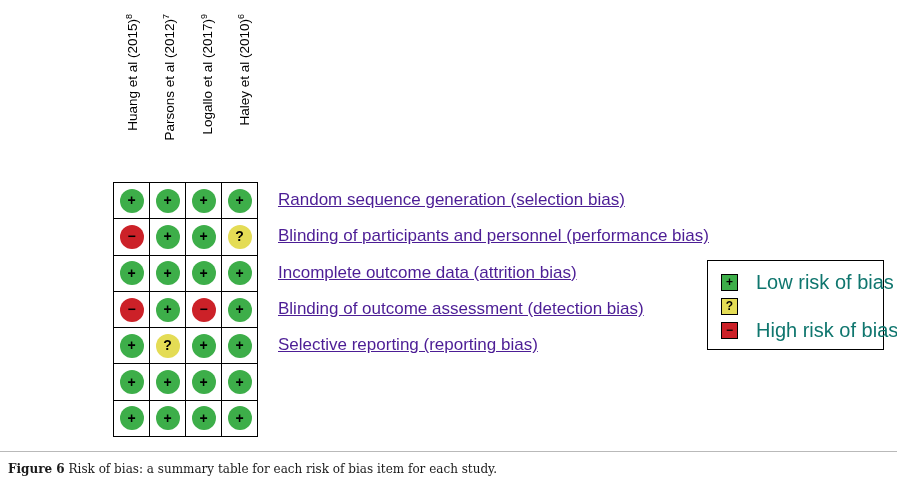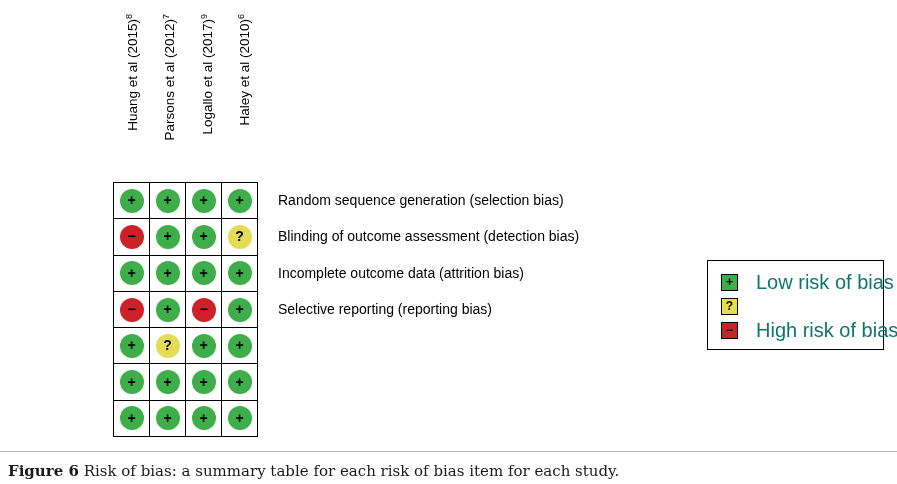--- a/index.html
+++ b/index.html
@@ -113,23 +113,24 @@
   
   .row-labels {
     position: absolute;
     left: 278px;
     top: 182px;
   }
   .row-label {
     height: 36.3px;
     display: flex;
     align-items: center;
-    font-size: 14px;
+    font-size: 17px;
     white-space: nowrap;
-    color: #000000;
+    color: #4c1d95;
+    text-decoration: underline;
   }
 
   
   .legend {
     position: absolute;
     left: 707px;
     top: 260px;
     width: 177px;
     height: 90px;
     border: 1.4px solid #000;
@@ -174,21 +175,21 @@
     top: 451px;
     width: 897px;
     height: 1px;
     background: #b9b9b9;
   }
   .caption {
     position: absolute;
     left: 8px;
     top: 462px;
     font-family: "DejaVu Serif", serif;
-    font-size: 15px;
+    font-size: 12px;
     color: #1a1a1a;
     white-space: nowrap;
   }
   .caption .cap-label {
     font-weight: 700;
   }
 </style>
 </head>
 <body>
 
@@ -369,22 +370,23 @@
         <div class="grid-cell">
           <div class="dot low">
             <span class="glyph">+</span>
           </div>
         </div>
       </div>
     </div>
 
   <div class="row-labels">
       <div class="row-label">Random sequence generation (selection bias)</div>
+      <div class="row-label">Blinding of participants and personnel (performance bias)</div>
+      <div class="row-label">Incomplete outcome data (attrition bias)</div>
       <div class="row-label">Blinding of outcome assessment (detection bias)</div>
-      <div class="row-label">Incomplete outcome data (attrition bias)</div>
       <div class="row-label">Selective reporting (reporting bias)</div>
     </div>
 
   <div class="legend">
       <div class="legend-item">
         <div class="legend-swatch low">
           <span class="glyph">+</span>
         </div>
         <span class="legend-text">Low risk of bias</span>
       </div>

